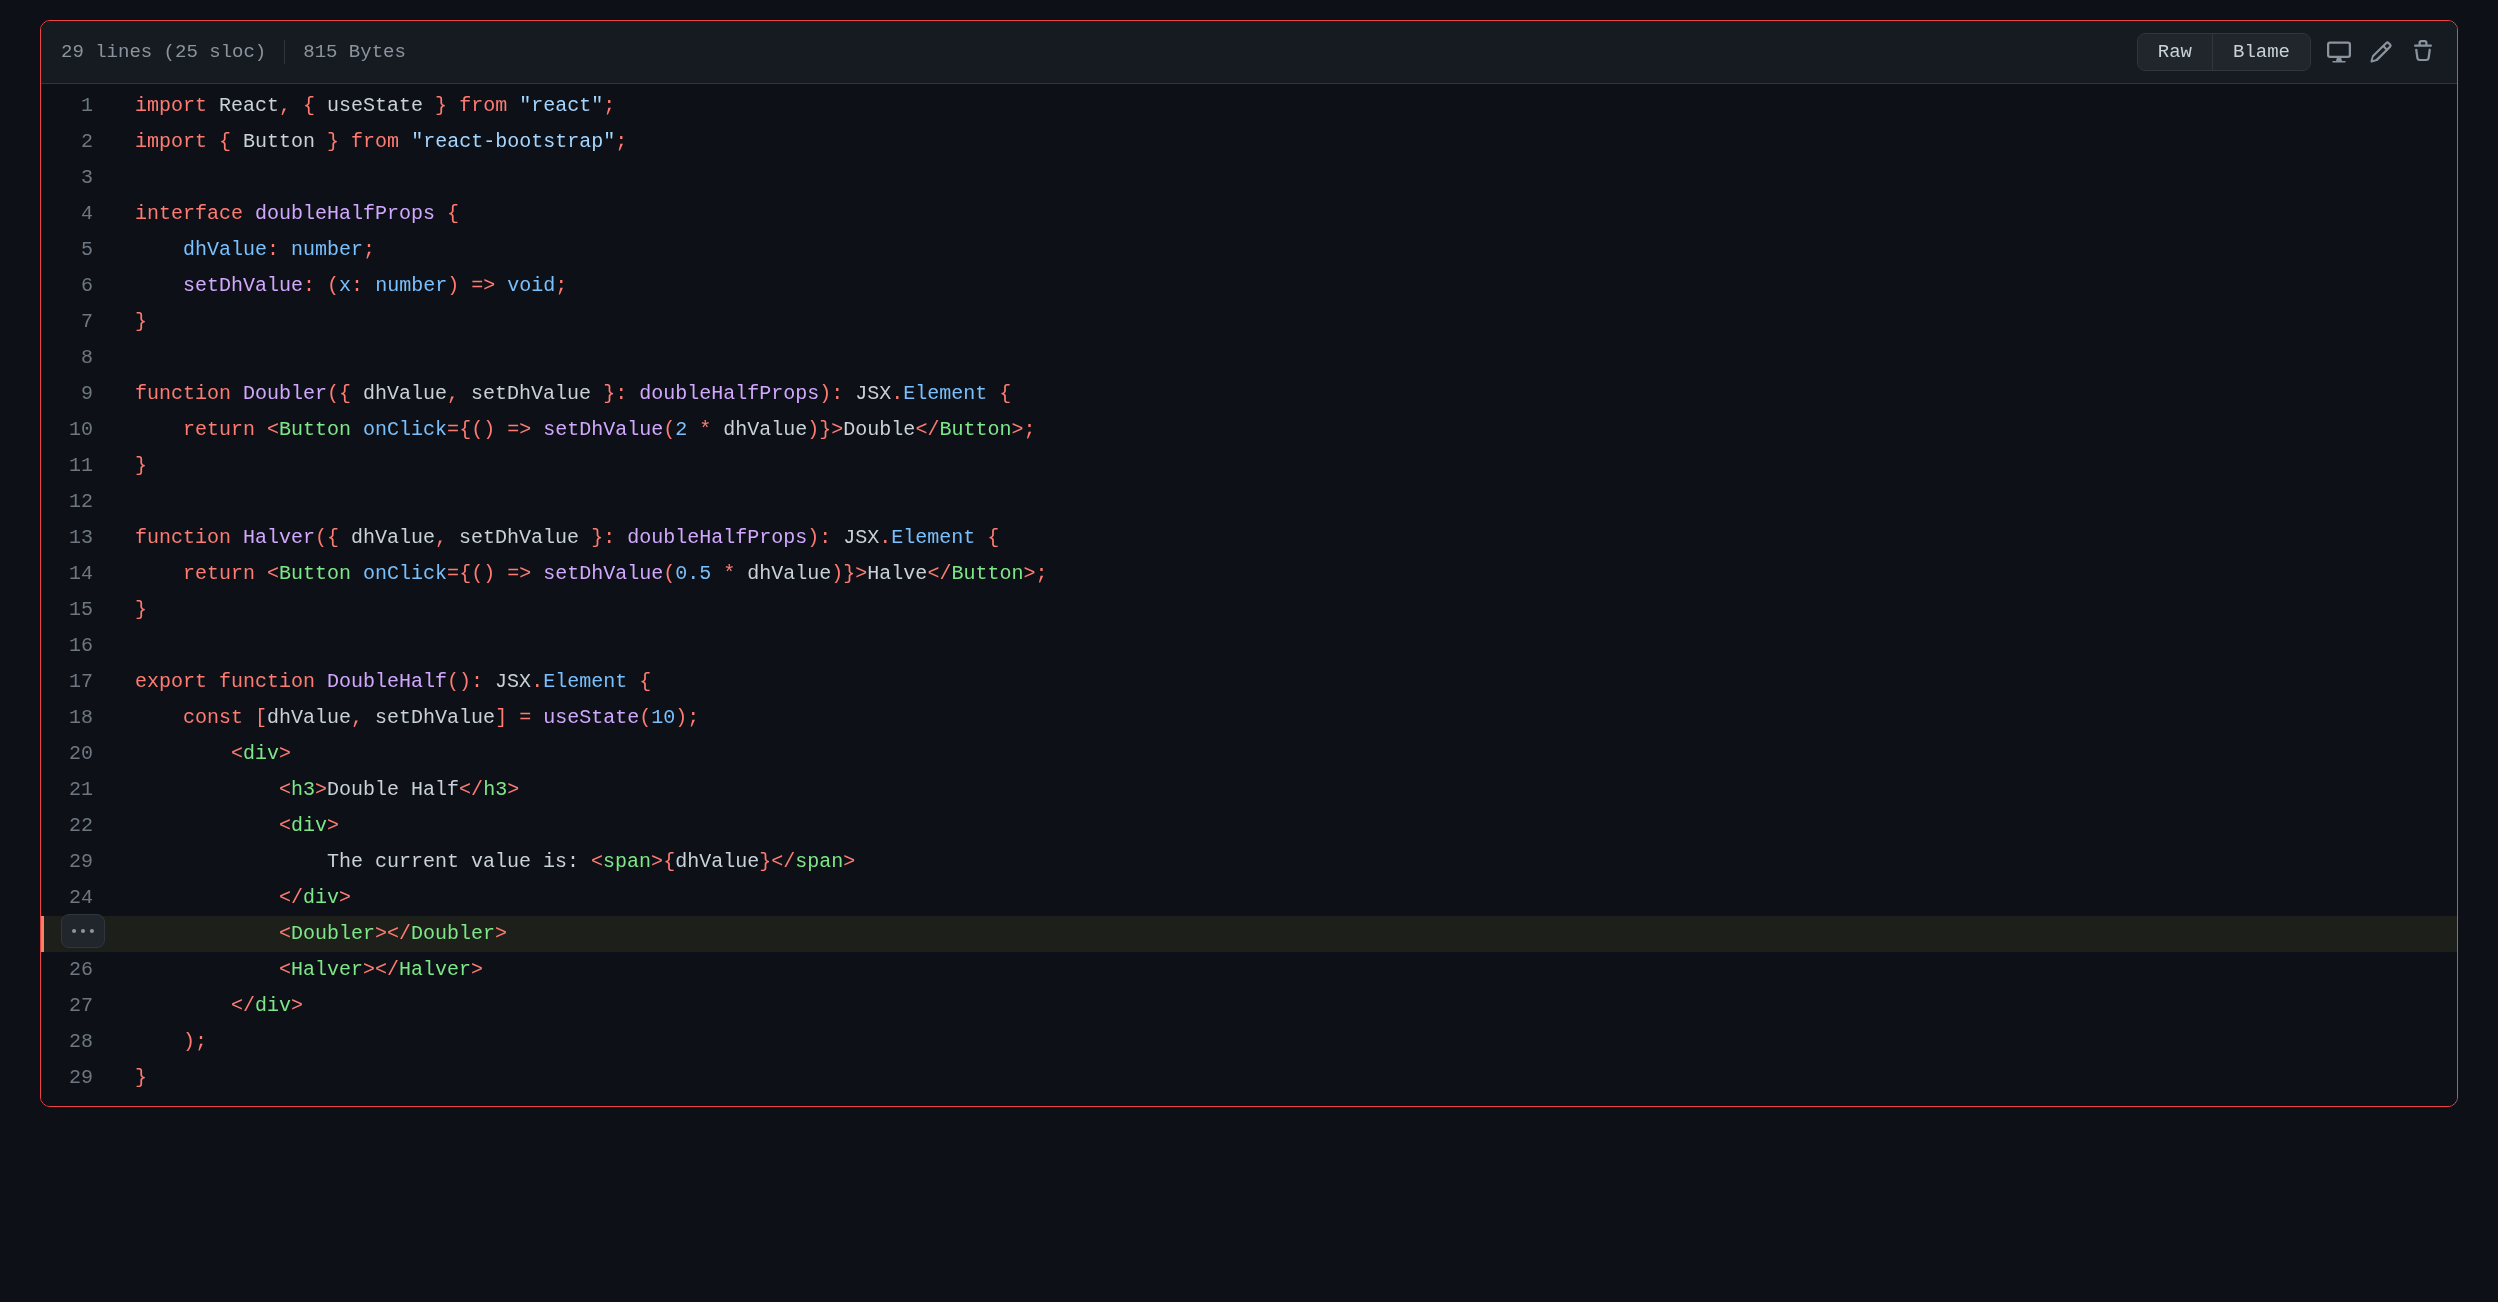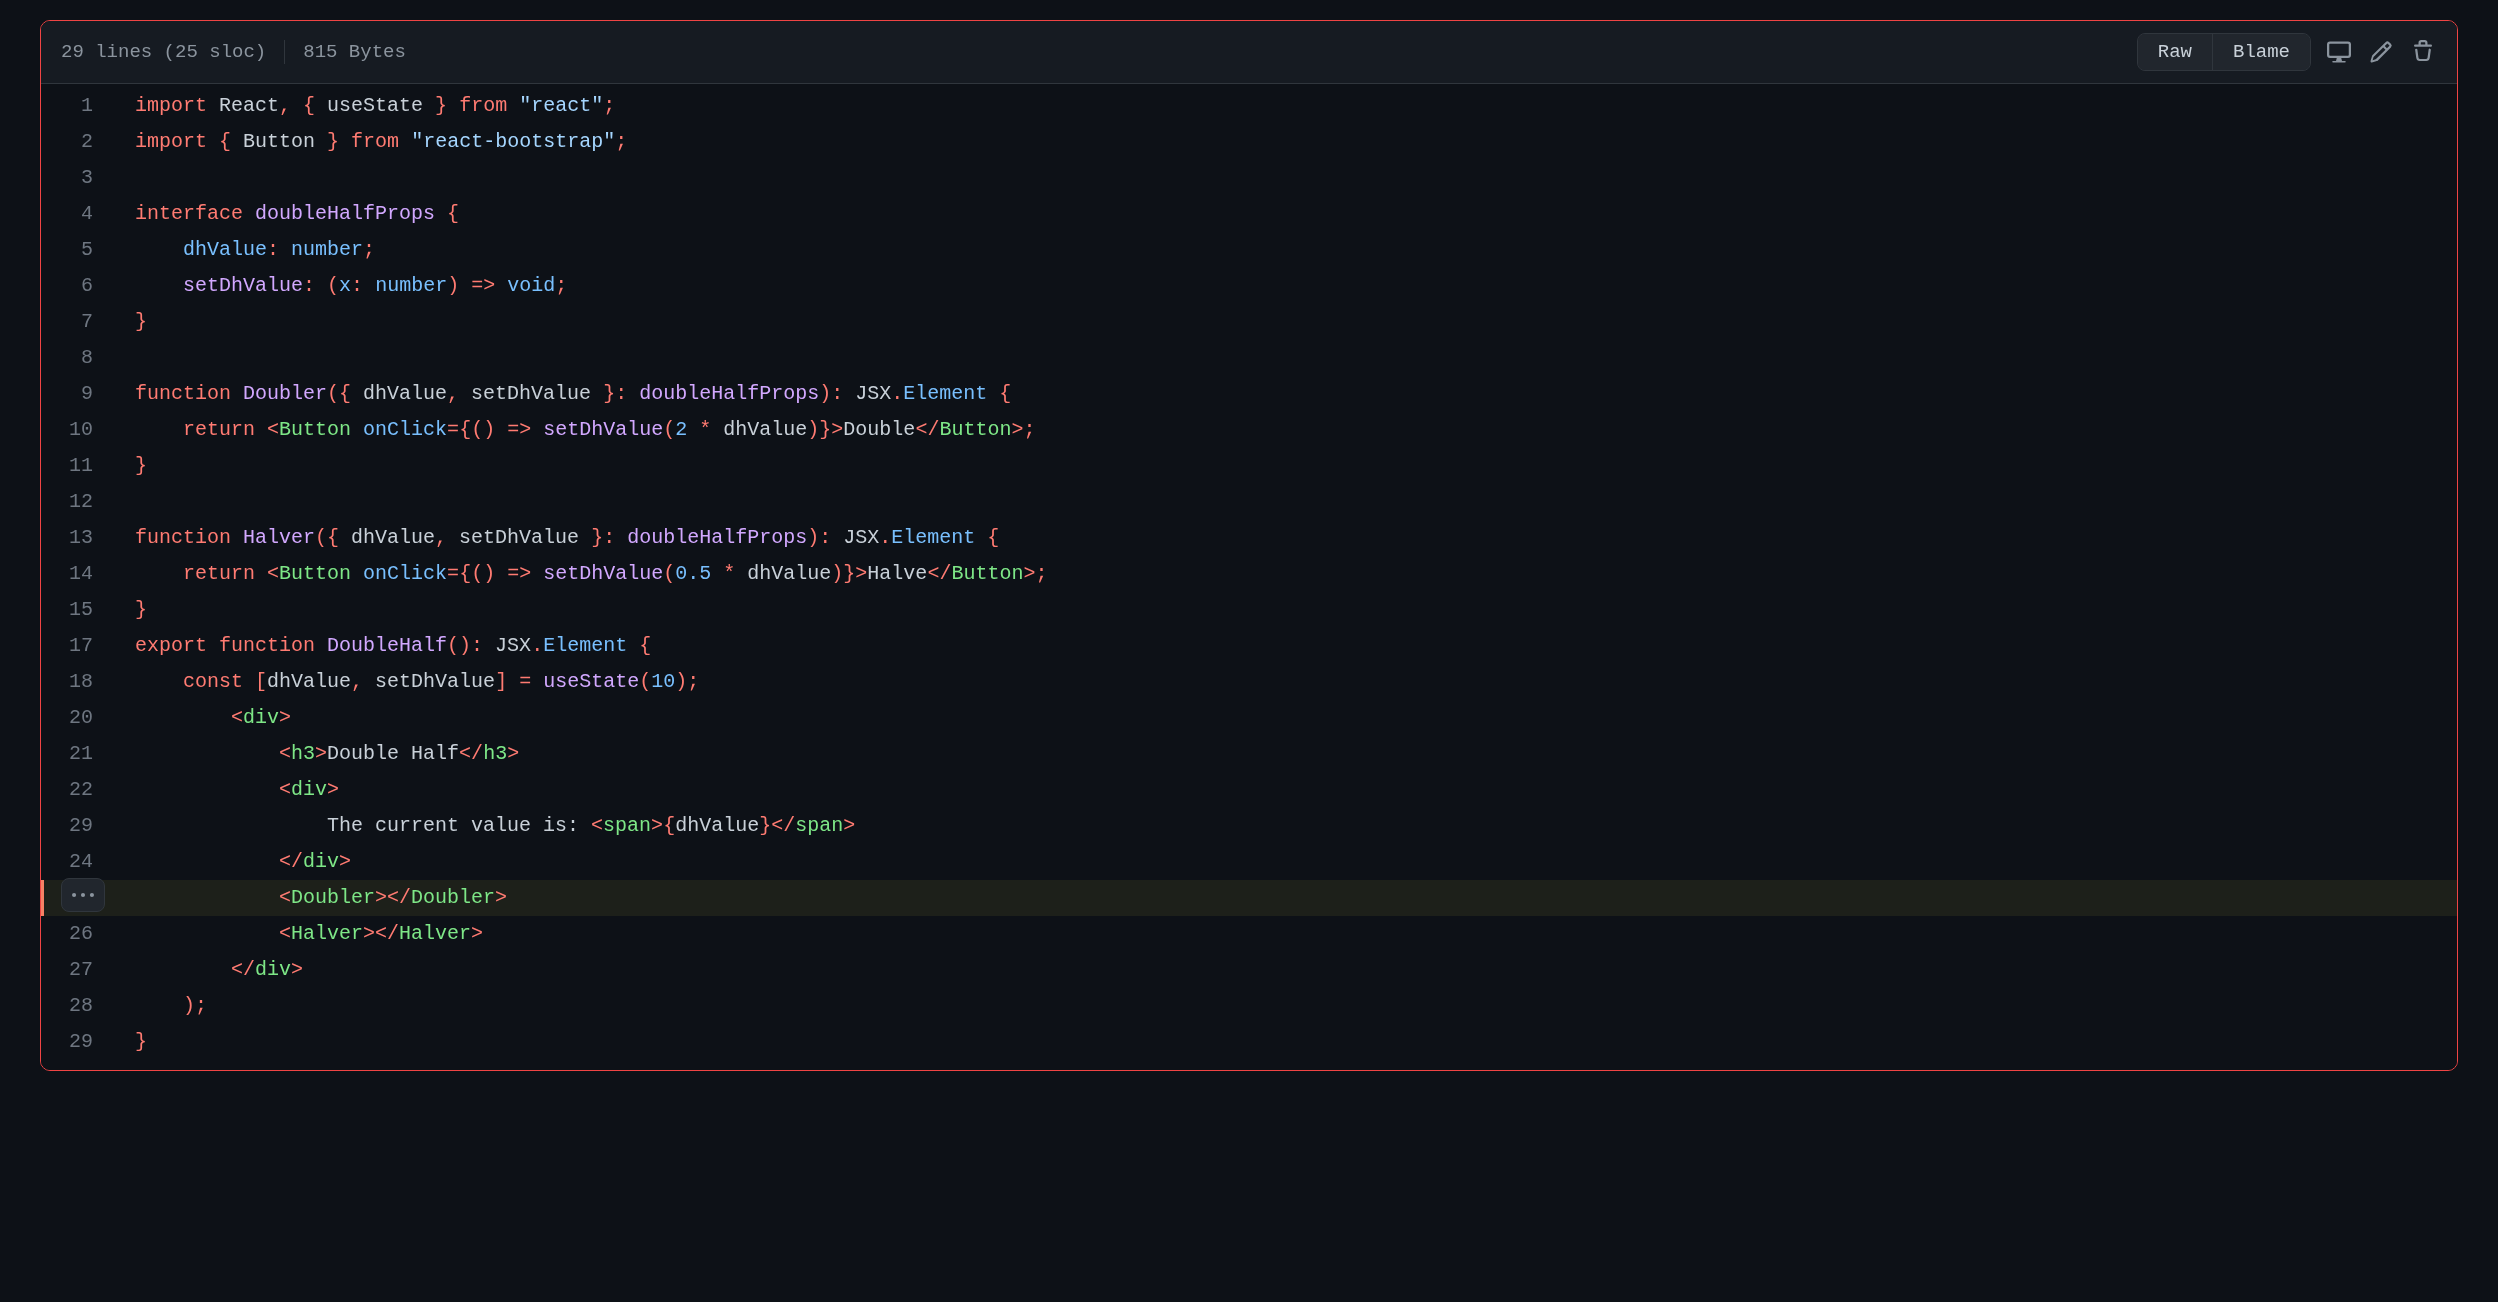--- a/index.html
+++ b/index.html
@@ -197,20 +197,24 @@
       </div>
       <div class="line">
         <div class="line-num">14</div>
         <div class="line-code">    <span class="k">return</span> <span class="k">&lt;</span><span class="tag">Button</span> <span class="attr">onClick</span><span class="k">=</span><span class="k">{</span><span class="k">()</span> <span class="k">=&gt;</span> <span class="fn">setDhValue</span><span class="k">(</span><span class="c1">0.5</span> <span class="k">*</span> dhValue<span class="k">)</span><span class="k">}</span><span class="k">&gt;</span>Halve<span class="k">&lt;/</span><span class="tag">Button</span><span class="k">&gt;;</span></div>
       </div>
       <div class="line">
         <div class="line-num">15</div>
         <div class="line-code"><span class="k">}</span></div>
       </div>
       <div class="line">
+        <div class="line-num">16</div>
+        <div class="line-code"></div>
+      </div>
+      <div class="line">
         <div class="line-num">17</div>
         <div class="line-code"><span class="k">export</span> <span class="k">function</span> <span class="fn">DoubleHalf</span><span class="k">():</span> JSX<span class="k">.</span><span class="c1">Element</span> <span class="k">{</span></div>
       </div>
       <div class="line">
         <div class="line-num">18</div>
         <div class="line-code">    <span class="k">const</span> <span class="k">[</span>dhValue<span class="k">,</span> setDhValue<span class="k">]</span> <span class="k">=</span> <span class="fn">useState</span><span class="k">(</span><span class="c1">10</span><span class="k">);</span></div>
       </div>
       <div class="line">
         <div class="line-num">20</div>
         <div class="line-code">        <span class="k">&lt;</span><span class="tag">div</span><span class="k">&gt;</span></div>

